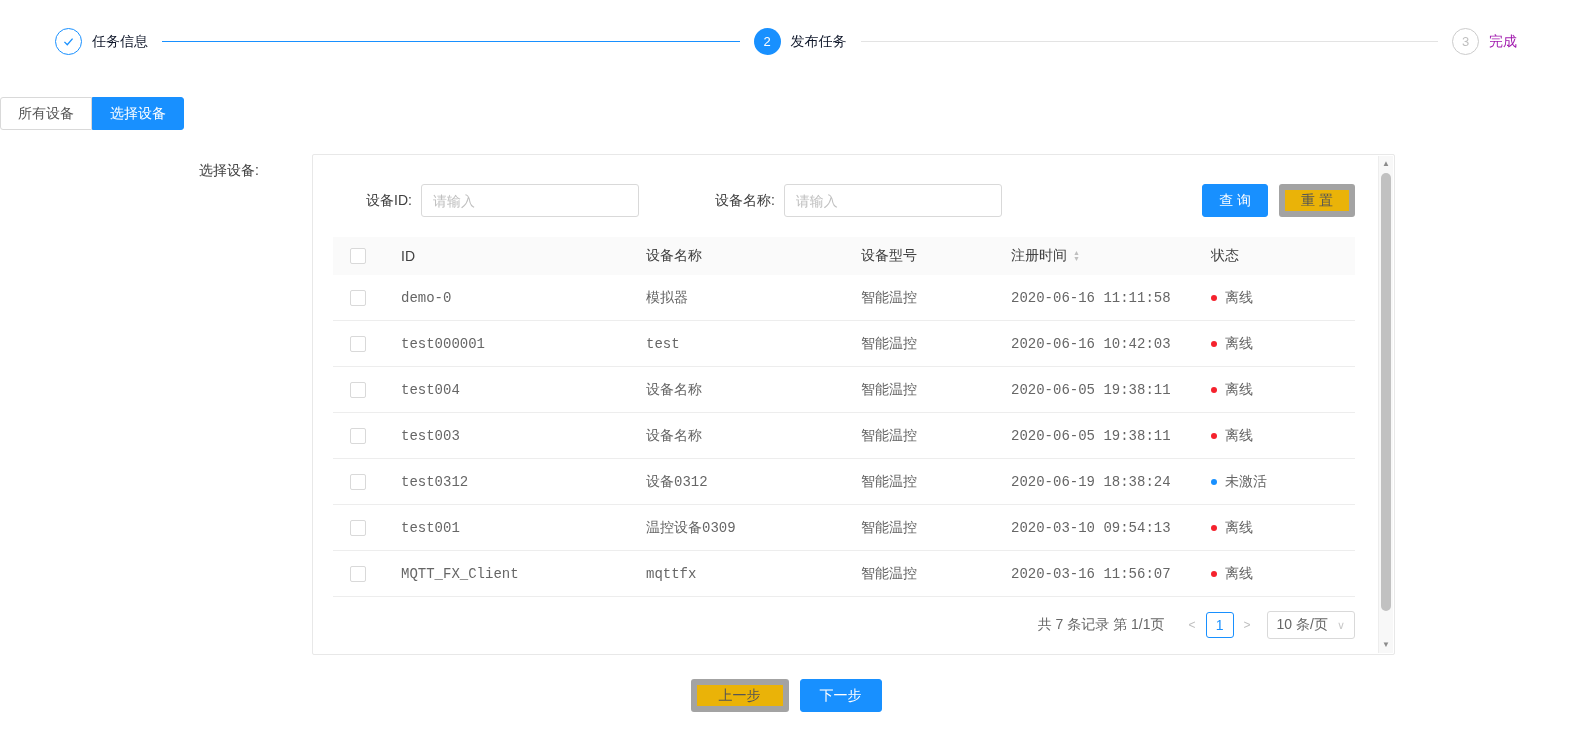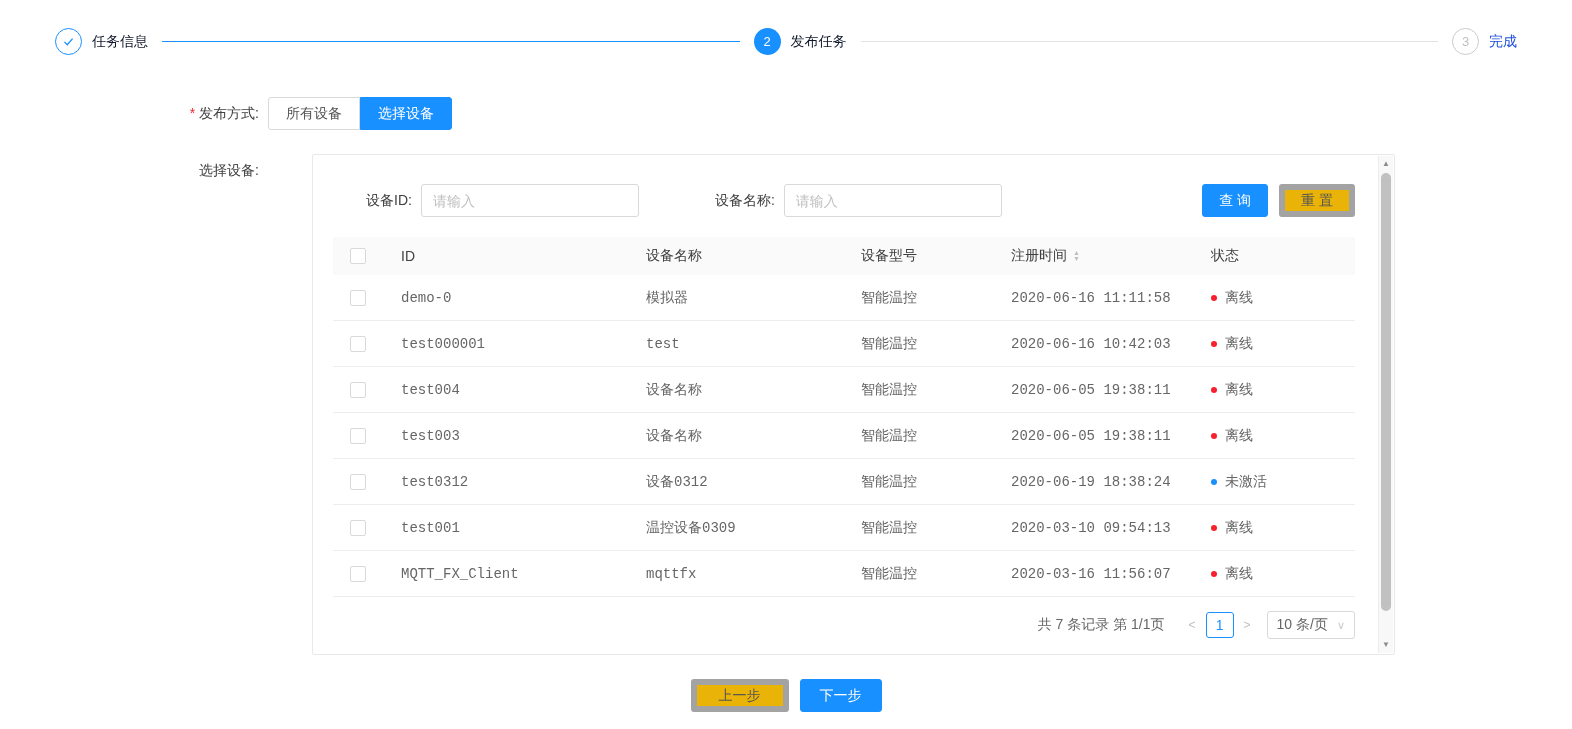--- a/index.html
+++ b/index.html
@@ -8,21 +8,21 @@
 
   
   .steps { display:flex; align-items:center; padding:28px 55px 0 55px; }
   .step { display:flex; align-items:center; flex:none; }
   .step-circle { width:27px; height:27px; border-radius:50%; display:flex;
     align-items:center; justify-content:center; font-size:13px; flex:none; }
   .step-circle.finished { border:1px solid #1890ff; color:#1890ff; background:#fff; font-size:14px; }
   .step-circle.active { background:#1890ff; color:#fff; }
   .step-circle.pending { border:1px solid #ccc; color:#bfbfbf; background:#fff; }
   .step-label { margin-left:10px; font-size:14px; color:#0f172a; }
-  .step-label.pending { color:#1d4ed8;font-family:Liberation Serif, serif; }
+  .step-label.pending { color:#a21caf;font-family:Liberation Serif, serif; }
   .step-line { flex:1; height:1px; margin:0 14px; }
   .step-line.done { background:#1890ff; }
   .step-line.todo { background:#e3e3e3; }
 
   
   .form-row { display:flex; margin-top:42px; }
   .form-row.panel-row { margin-top:24px; align-items:flex-start;gap:44px; }
   .form-label { width:268px; text-align:right; padding-right:9px; flex:none;
     line-height:32px; color:#404040; }
   .required-star { color:#f5222d; margin-right:4px; }
@@ -114,23 +114,20 @@
     <span class="step-label">发布任务</span>
   </div>
   <div class="step-line todo"></div>
   <div class="step">
     <div class="step-circle pending">3</div>
     <span class="step-label pending">完成</span>
   </div>
 </div>
 
 <div class="form-row">
-  <div class="form-label">
-    <span class="required-star">*</span><span>发布方式:</span>
-  </div>
   <div class="toggle-group">
     <button class="toggle-btn first">所有设备</button>
     <button class="toggle-btn selected">选择设备</button>
   </div>
 </div>
 
 <div class="form-row panel-row">
   <div class="form-label">选择设备:</div>
 
   <div class="device-panel">

